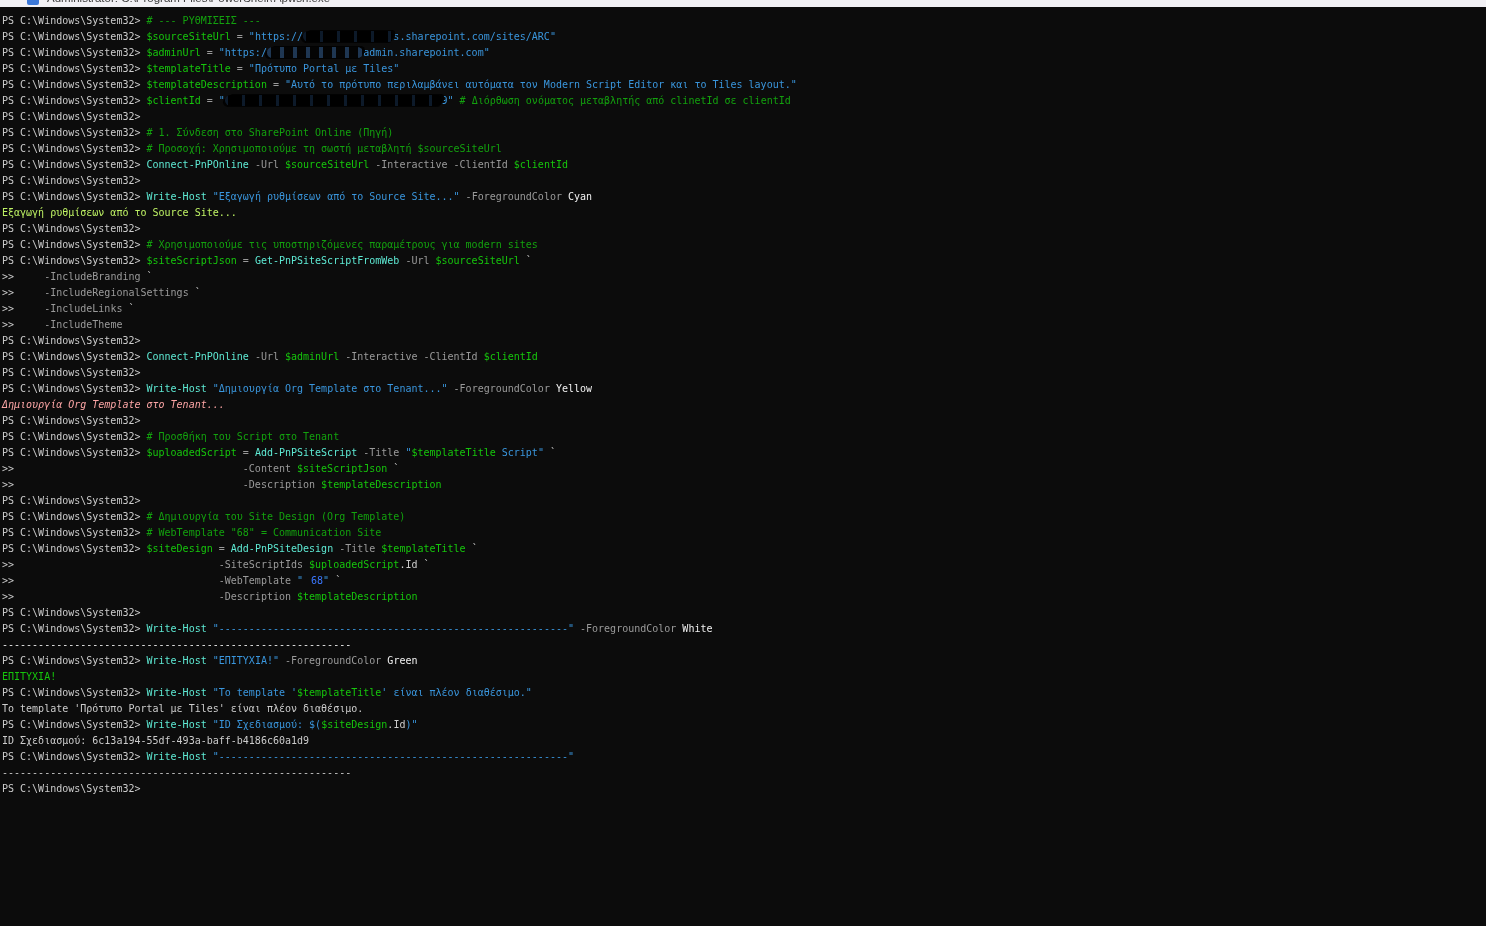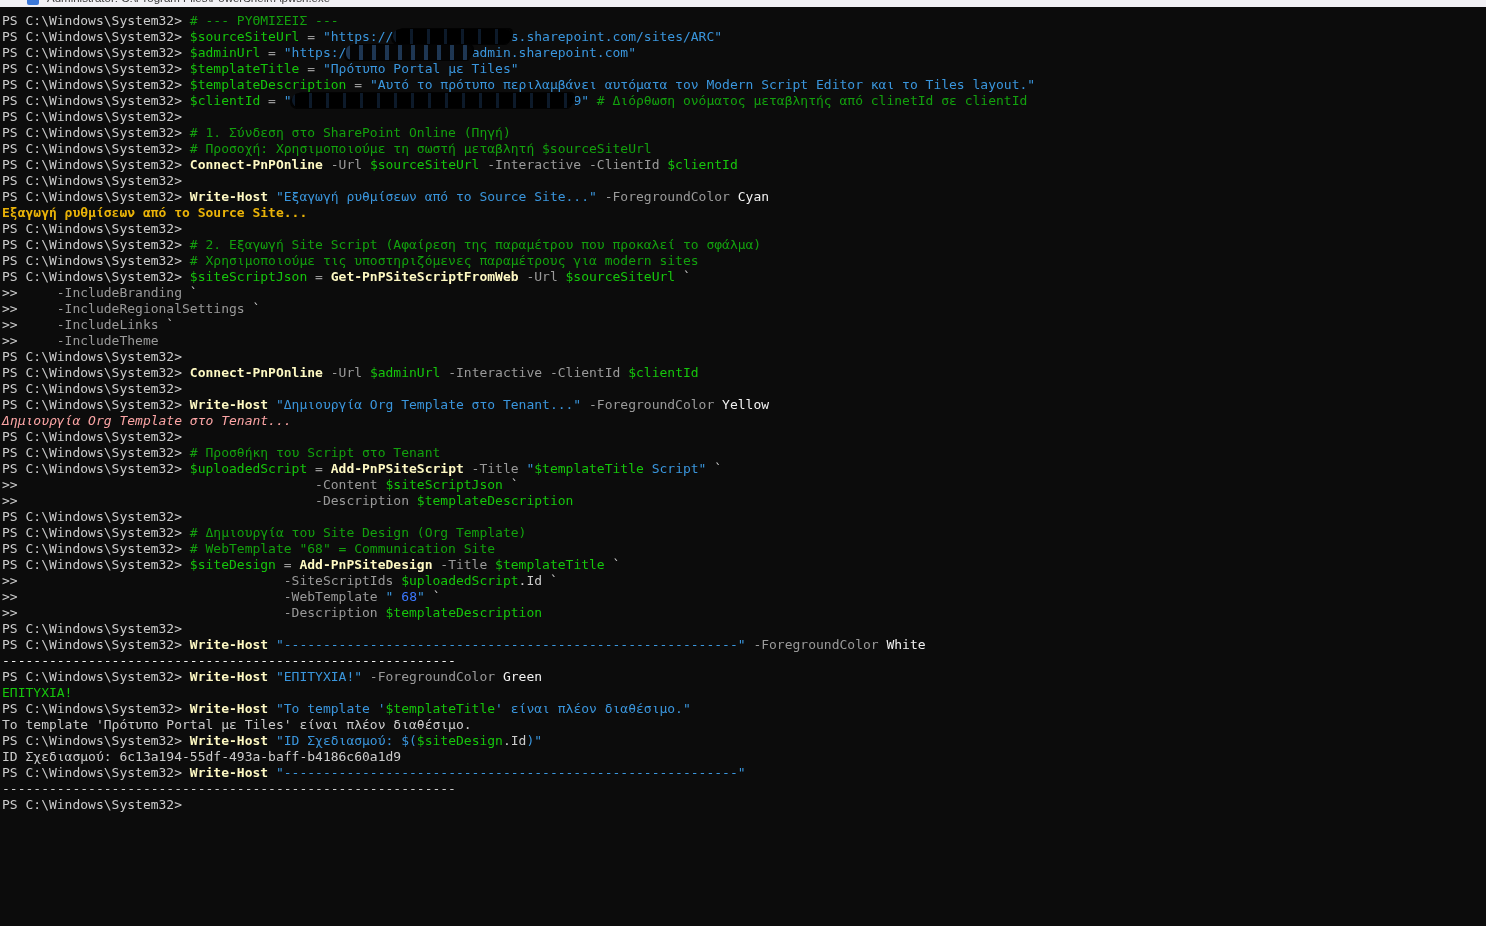--- a/index.html
+++ b/index.html
@@ -9,30 +9,30 @@
   .titlebar{position:absolute;top:0;left:0;width:1486px;height:7px;
             background:#f2f1f5;overflow:hidden;}
   .titlebar .appicon{position:absolute;left:27px;top:-5px;width:12px;height:10px;
             background:#3b78d8;border-radius:2px;}
   .titlebar .wtitle{position:absolute;left:47px;top:-8px;height:14px;
             font-family:"Liberation Sans",sans-serif;font-size:11.5px;color:#3c3c3c;
             white-space:nowrap;}
   
   .terminal{position:absolute;top:7px;left:0;width:1486px;height:919px;
             background:#0c0c0c;padding:6px 0 0 2px;box-sizing:border-box;}
-  .line{height:16px;line-height:16px;font-size:13px;white-space:pre;}
+  .line{height:16px;line-height:16px;font-size:10px;white-space:pre;}
   .p   {color:#cccccc;}
   .def {color:#cccccc;}
-  .cmd {color:#fef9c3;font-weight:bold;}
+  .cmd {color:#5eead4;}
   .par {color:#9a9a9a;}
   .var {color:#16c60c;}
   .com {color:#13a10e;}
   .str {color:#3a96dd;}
   .num {color:#3b78ff;margin-left:8px;}
-  .cyan{color:#eab308;font-weight:bold;}
+  .cyan{color:#bef264;}
   .yel {color:#fca5a5;font-style:italic;}
   .grn {color:#16c60c;}
   .wht {color:#f2f2f2;}
   
   .red,.red2{position:relative;border-radius:8px 6px 7px 9px;
       background-color:rgba(0,0,0,0.96);
       background-image:repeating-linear-gradient(90deg,rgba(58,118,190,0.22) 0 3px,transparent 3px 17px);
       box-shadow:3px -2px 0 -1px #020202,-3px 2px 0 -1px #020202,0 3px 0 -2px #030303;}
   .red2{border-radius:6px;background-color:rgba(2,2,2,0.82);
       background-image:repeating-linear-gradient(90deg,rgba(70,130,200,0.40) 0 4px,transparent 4px 13px);}
@@ -53,21 +53,20 @@
     <div class="line"><span class="p">PS C:\Windows\System32&gt; </span><span class="var">$templateDescription</span><span class="par"> = </span><span class="str">"Αυτό το πρότυπο περιλαμβάνει αυτόματα τον Modern Script Editor και το Tiles layout."</span></div>
     <div class="line"><span class="p">PS C:\Windows\System32&gt; </span><span class="var">$clientId</span><span class="par"> = </span><span class="str">"</span><span class="red">                                    </span><span class="str">9"</span><span class="def"> </span><span class="com"># Διόρθωση ονόματος μεταβλητής από clinetId σε clientId</span></div>
     <div class="line"><span class="p">PS C:\Windows\System32&gt;</span></div>
     <div class="line"><span class="p">PS C:\Windows\System32&gt; </span><span class="com"># 1. Σύνδεση στο SharePoint Online (Πηγή)</span></div>
     <div class="line"><span class="p">PS C:\Windows\System32&gt; </span><span class="com"># Προσοχή: Χρησιμοποιούμε τη σωστή μεταβλητή $sourceSiteUrl</span></div>
     <div class="line"><span class="p">PS C:\Windows\System32&gt; </span><span class="cmd">Connect-PnPOnline</span><span class="par"> -Url </span><span class="var">$sourceSiteUrl</span><span class="par"> -Interactive -ClientId </span><span class="var">$clientId</span></div>
     <div class="line"><span class="p">PS C:\Windows\System32&gt;</span></div>
     <div class="line"><span class="p">PS C:\Windows\System32&gt; </span><span class="cmd">Write-Host</span><span class="def"> </span><span class="str">"Εξαγωγή ρυθμίσεων από το Source Site..."</span><span class="par"> -ForegroundColor </span><span class="wht">Cyan</span></div>
     <div class="line"><span class="cyan">Εξαγωγή ρυθμίσεων από το Source Site...</span></div>
     <div class="line"><span class="p">PS C:\Windows\System32&gt;</span></div>
-    <div class="line"><span class="p">PS C:\Windows\System32&gt; </span><span class="com"># 2. Εξαγωγή Site Script (Αφαίρεση της παραμέτρου που προκαλεί το σφάλμα)</span></div>
     <div class="line"><span class="p">PS C:\Windows\System32&gt; </span><span class="com"># Χρησιμοποιούμε τις υποστηριζόμενες παραμέτρους για modern sites</span></div>
     <div class="line"><span class="p">PS C:\Windows\System32&gt; </span><span class="var">$siteScriptJson</span><span class="par"> = </span><span class="cmd">Get-PnPSiteScriptFromWeb</span><span class="par"> -Url </span><span class="var">$sourceSiteUrl</span><span class="def"> `</span></div>
     <div class="line"><span class="p">&gt;&gt;</span><span class="def">     </span><span class="par">-IncludeBranding</span><span class="def"> `</span></div>
     <div class="line"><span class="p">&gt;&gt;</span><span class="def">     </span><span class="par">-IncludeRegionalSettings</span><span class="def"> `</span></div>
     <div class="line"><span class="p">&gt;&gt;</span><span class="def">     </span><span class="par">-IncludeLinks</span><span class="def"> `</span></div>
     <div class="line"><span class="p">&gt;&gt;</span><span class="def">     </span><span class="par">-IncludeTheme</span></div>
     <div class="line"><span class="p">PS C:\Windows\System32&gt;</span></div>
     <div class="line"><span class="p">PS C:\Windows\System32&gt; </span><span class="cmd">Connect-PnPOnline</span><span class="par"> -Url </span><span class="var">$adminUrl</span><span class="par"> -Interactive -ClientId </span><span class="var">$clientId</span></div>
     <div class="line"><span class="p">PS C:\Windows\System32&gt;</span></div>
     <div class="line"><span class="p">PS C:\Windows\System32&gt; </span><span class="cmd">Write-Host</span><span class="def"> </span><span class="str">"Δημιουργία Org Template στο Tenant..."</span><span class="par"> -ForegroundColor </span><span class="wht">Yellow</span></div>

